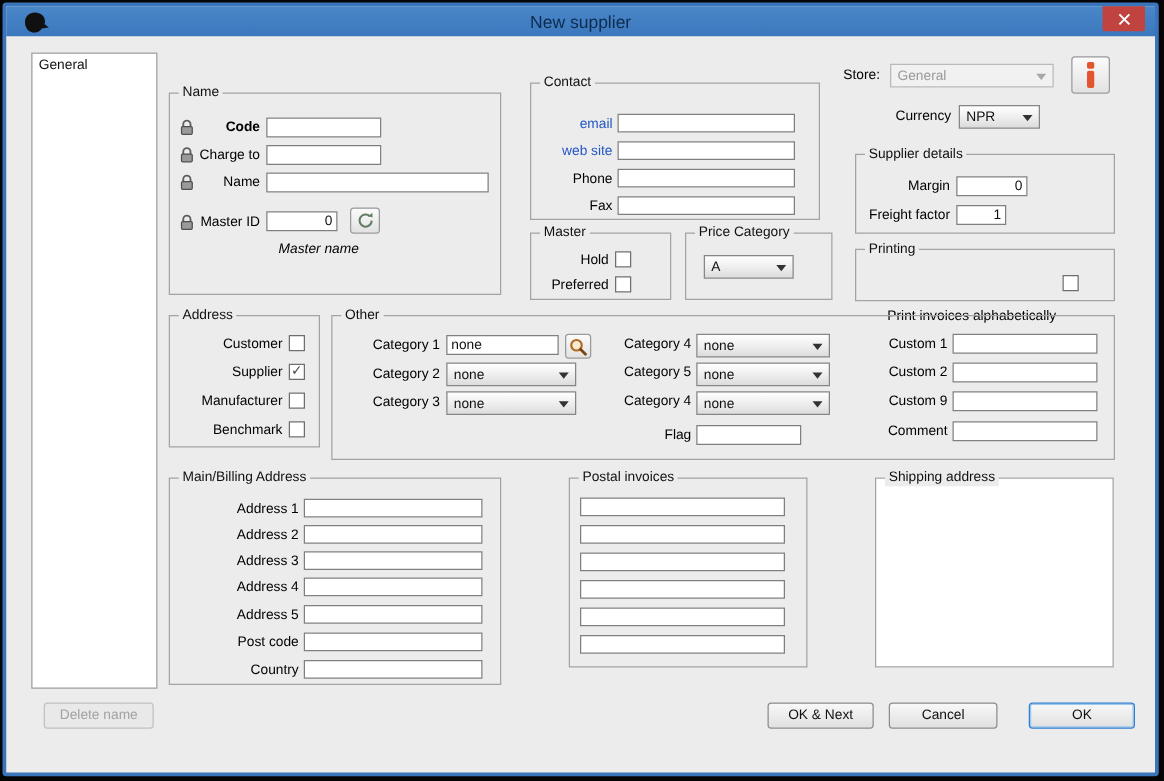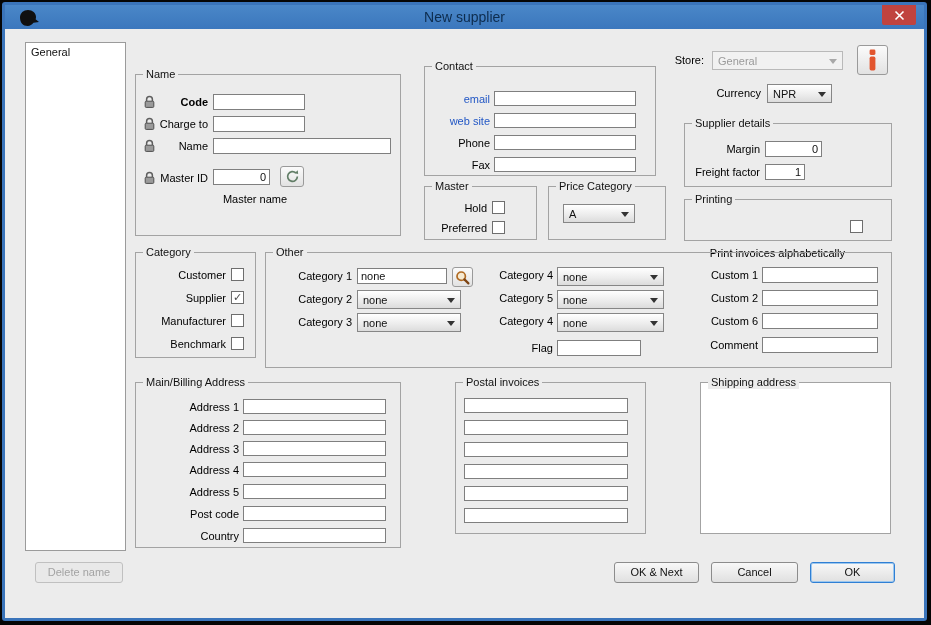--- a/index.html
+++ b/index.html
@@ -16,38 +16,38 @@
                background:#c0433f; border-radius:0 0 2px 2px;
                display:flex; align-items:center; justify-content:center; }
   .listbox { position:absolute; background:#fff; border:1px solid #9b9b9b; }
   .list-item { font-size:11px; padding:3px 5px; color:#111; }
   .groupbox { position:absolute; border:1px solid #a3a3a3; }
   .groupbox.white { background:#fff; }
   .gb-label { position:absolute; top:-7px; left:7px; background:#ececec;
               padding:0 3px; font-size:11px; line-height:13px; white-space:nowrap; color:#111; }
   .lbl { position:absolute; font-size:11px; line-height:13px; text-align:right; color:#000; white-space:nowrap; }
   .lbl.link { color:#2257c5; }
-  .lbl.center { text-align:center; }
+  .lbl.center { text-align:center;font-style:italic; }
   input.txt { position:absolute; border:1px solid #7f7f7f; background:#fff;
               font-size:11px; font-family:inherit; padding:0 3px; height:16px; color:#111; }
   input.num { text-align:right; }
   .combo { position:absolute; border:1px solid #868686; height:19px;
            background:linear-gradient(#ffffff,#ededed 55%,#dcdcdc);
            font-size:11px; line-height:16px; padding:1px 18px 0 5px; color:#111; }
   .combo::after { content:""; position:absolute; right:5px; top:7px;
                   border:4px solid transparent; border-top:5px solid #333; }
   .combo.disabled { color:#9a9a9a; background:#f1f1f1; border-color:#b9b9b9; }
   .combo.disabled::after { border-top-color:#a8a8a8; }
   .checkbox { position:absolute; width:13px; height:13px; border:1px solid #6e6e6e;
               background:#fff; font-size:11px; line-height:11px; text-align:center; color:#4a4a4a; }
   .checkbox.checked::after { content:"✓"; }
   .btn { position:absolute; height:21px; border:1px solid #8c8c8c; border-radius:3px;
          background:linear-gradient(#f8f8f8,#e0e0e0); font-size:11px; line-height:19px;
          text-align:center; color:#111; cursor:default; }
-  .btn.default { border-color:#2f7fd4; box-shadow:inset 0 0 0 1px #9cc7ee; }
+  .btn.default { border-color:#2f7fd4; box-shadow:inset 0 0 0 1px #9cc7ee;margin-left:13px; }
   .btn.disabled { color:#a3a3a3; background:#e9e9e9; border-color:#c0c0c0; }
   .iconbtn { position:absolute; border:1px solid #9a9a9a; border-radius:3px;
              background:linear-gradient(#fbfbfb,#e2e2e2);
              display:flex; align-items:center; justify-content:center; }
   .lock { position:absolute; width:13px; height:14px; }
 </style>
 </head>
 <body>
 
 <div class="canvas">
@@ -165,21 +165,21 @@
     <span class="checkbox" style="left:487px;top:216px;"></span>
 
     <div class="groupbox" style="left:543px;top:181px;width:118px;height:54px;">
       <span class="gb-label">Price Category</span>
     </div>
     <div class="combo" style="left:558px;top:199px;width:72px;">
       <span>A</span>
     </div>
 
     <div class="groupbox" style="left:130px;top:247px;width:121px;height:106px;">
-      <span class="gb-label">Category</span>
+      <span class="gb-label">Address</span>
     </div>
     <span class="lbl" style="left:136px;top:264px;width:85px;">Customer</span>
     <span class="checkbox" style="left:226px;top:263px;"></span>
     <span class="lbl" style="left:136px;top:287px;width:85px;">Supplier</span>
     <span class="checkbox checked" style="left:226px;top:286px;"></span>
     <span class="lbl" style="left:136px;top:310px;width:85px;">Manufacturer</span>
     <span class="checkbox" style="left:226px;top:309px;"></span>
     <span class="lbl" style="left:136px;top:333px;width:85px;">Benchmark</span>
     <span class="checkbox" style="left:226px;top:332px;"></span>
 
@@ -213,21 +213,21 @@
     <span class="lbl" style="left:478px;top:310px;width:70px;">Category 4</span>
     <div class="combo" style="left:552px;top:308px;width:107px;">
       <span>none</span>
     </div>
     <span class="lbl" style="left:478px;top:337px;width:70px;">Flag</span>
     <input class="txt" style="left: 552px; top: 335px; width: 84px;">
     <span class="lbl" style="left:683px;top:264px;width:70px;">Custom 1</span>
     <input class="txt" style="left: 757px; top: 262px; width: 116px;">
     <span class="lbl" style="left:683px;top:287px;width:70px;">Custom 2</span>
     <input class="txt" style="left: 757px; top: 285px; width: 116px;">
-    <span class="lbl" style="left:683px;top:310px;width:70px;">Custom 6</span>
+    <span class="lbl" style="left:683px;top:310px;width:70px;">Custom 9</span>
     <input class="txt" style="left: 757px; top: 308px; width: 116px;">
     <span class="lbl" style="left:683px;top:334px;width:70px;">Comment</span>
     <input class="txt" style="left: 757px; top: 332px; width: 116px;">
 
     <div class="groupbox" style="left:130px;top:377px;width:266px;height:166px;">
       <span class="gb-label">Main/Billing Address</span>
     </div>
     <span class="lbl" style="left:144px;top:396px;width:90px;">Address 1</span>
     <input class="txt" style="left: 238px; top: 394px; width: 143px; height: 15px;">
     <span class="lbl" style="left:144px;top:417px;width:90px;">Address 2</span>

